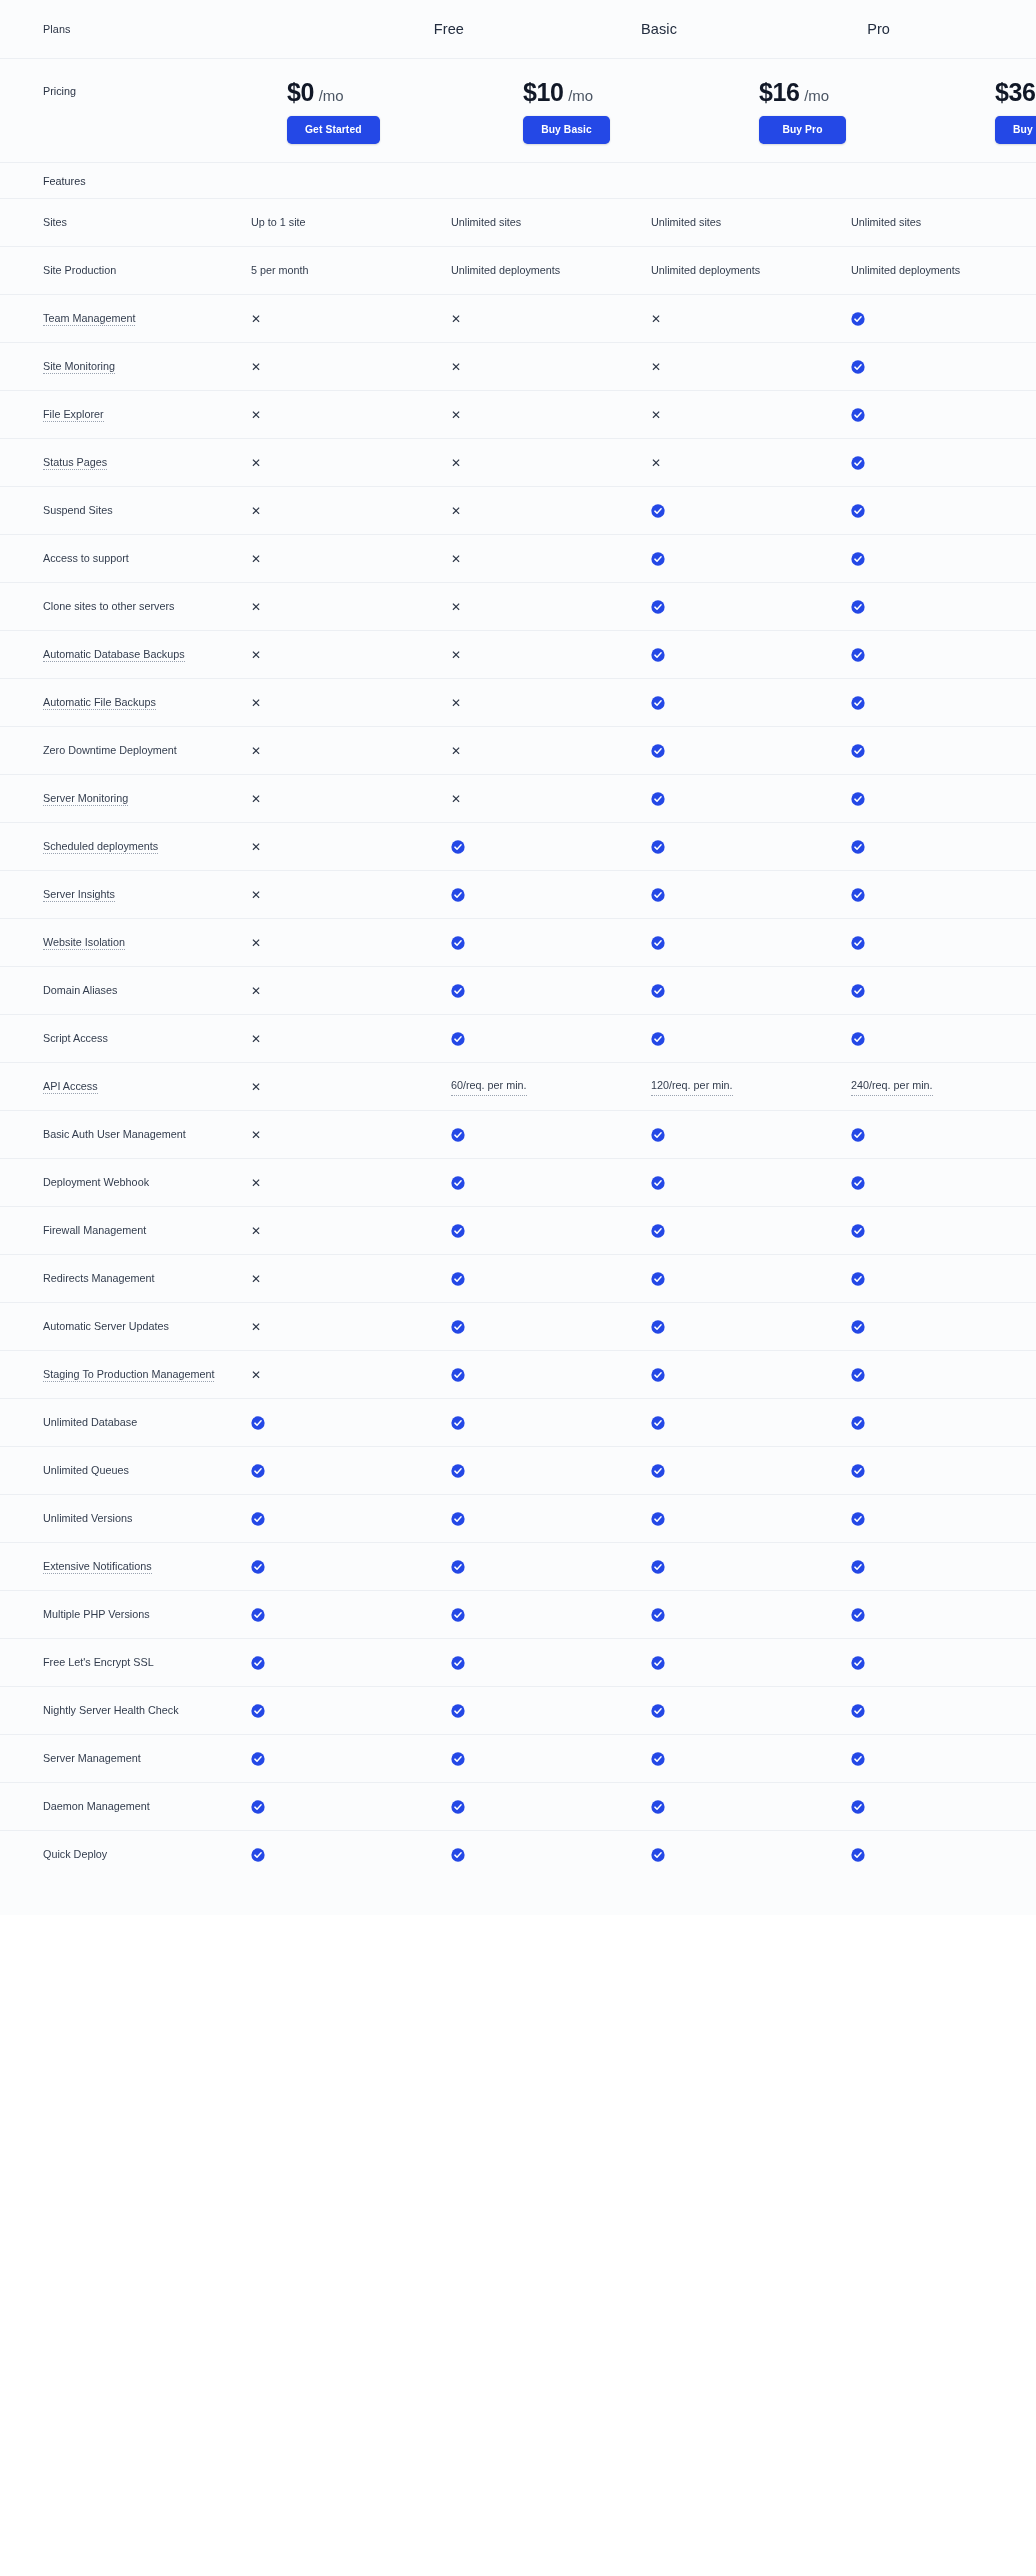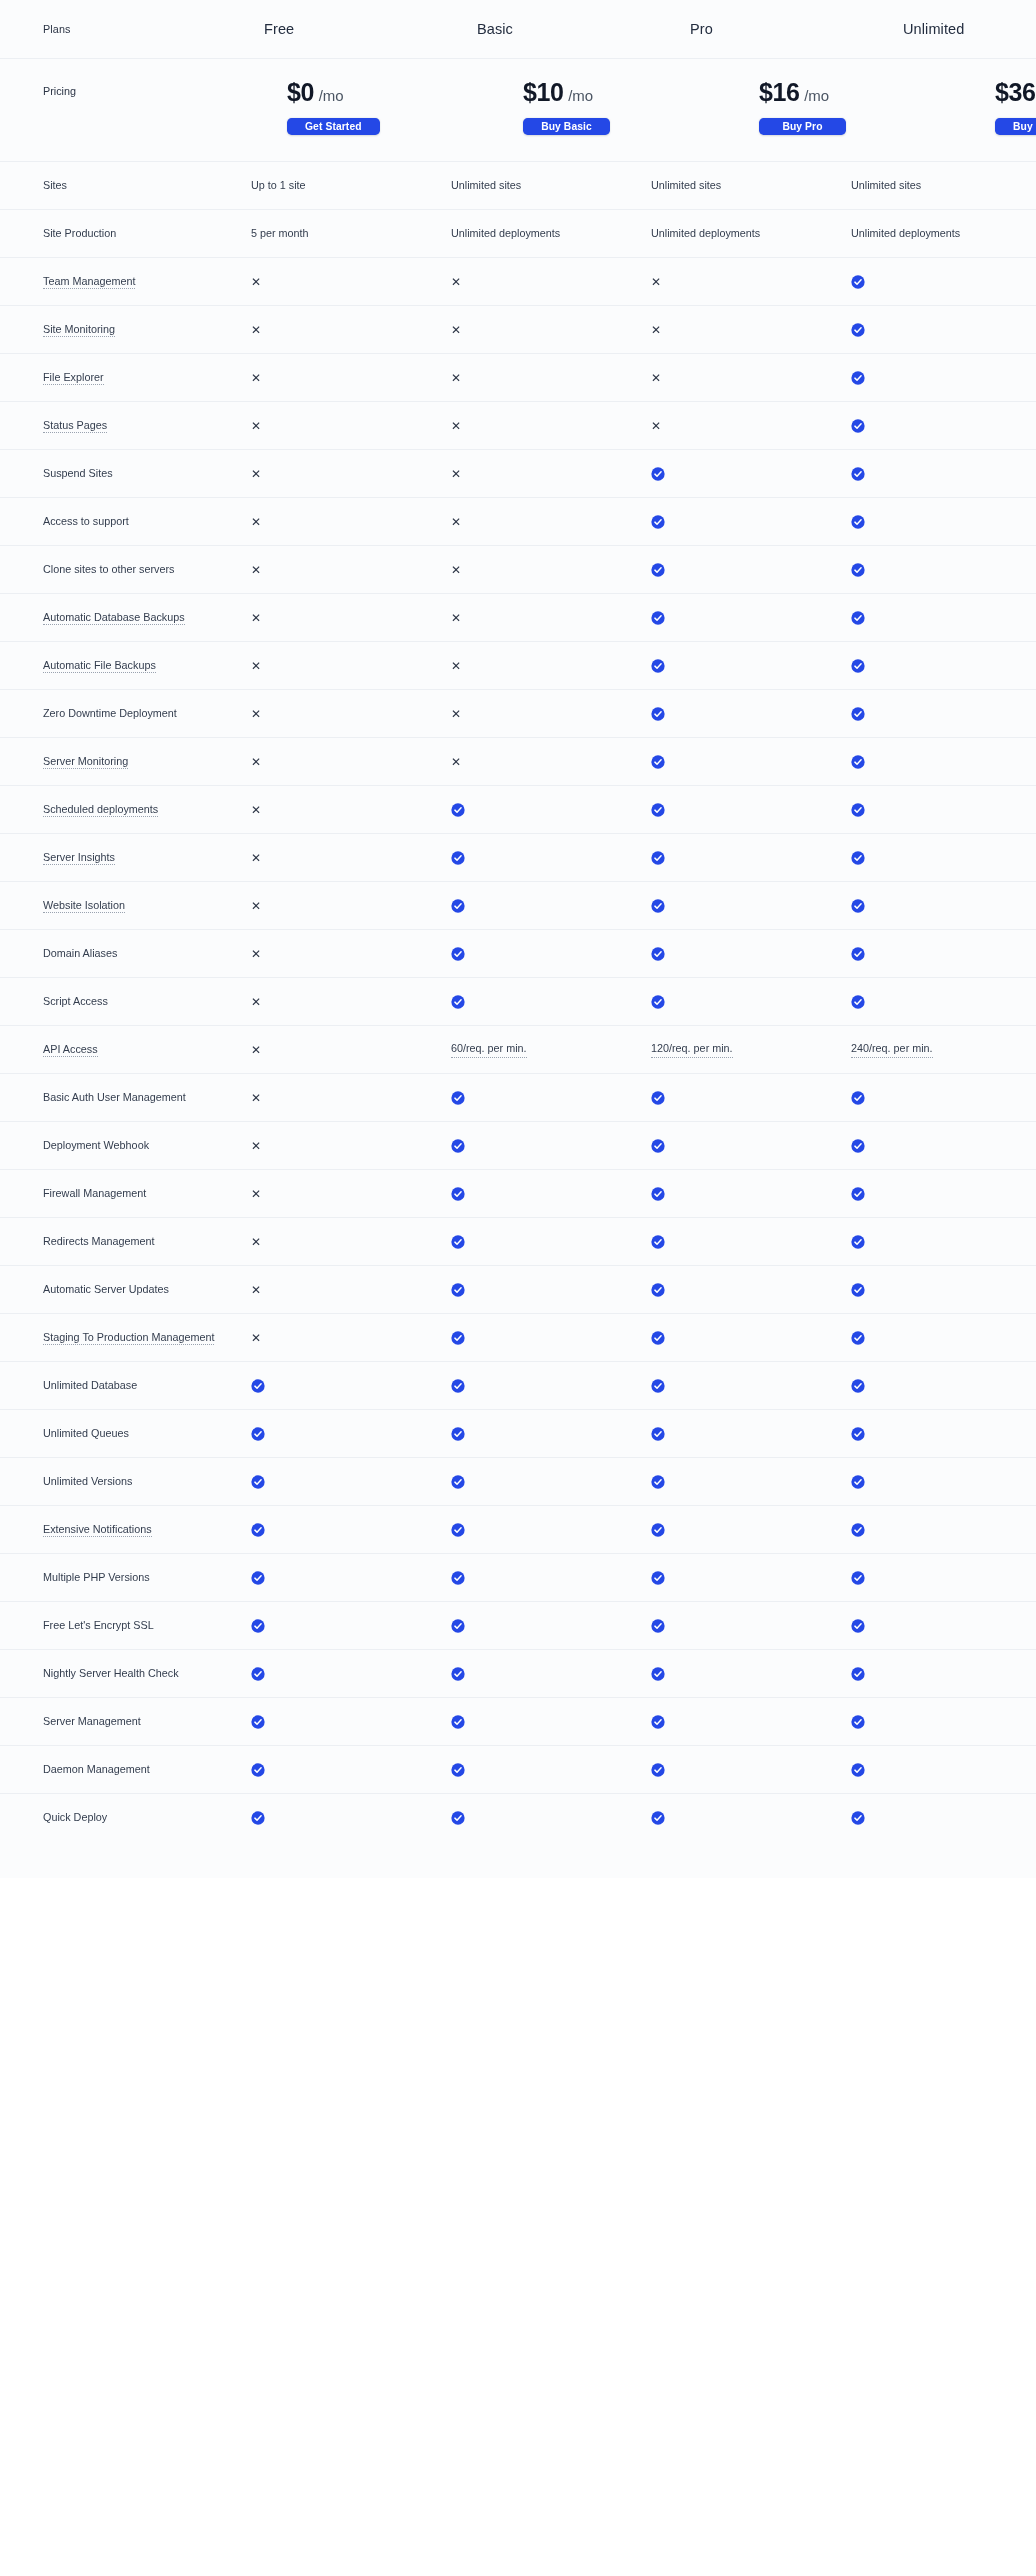--- a/index.html
+++ b/index.html
@@ -40,20 +40,21 @@
   }
   .plans-label {
     font-size: 10.8px;
     color: #2b3445;
     letter-spacing: 0.1px;
   }
   .plan-name {
     font-size: 14.5px;
     color: #232d3f;
     letter-spacing: 0.1px;
+    text-align: right;
   }
 
   
   .pricing-row {
     min-height: 103px;
     align-items: flex-start;
     padding-top: 20.6px;
     padding-bottom: 18.7px;
     gap: 36px;
   }
@@ -79,21 +80,21 @@
   .price-period {
     font-size: 15px;
     color: #4b5563;
     line-height: 1;
   }
   .cta-button {
     display: inline-flex;
     align-items: center;
     justify-content: center;
     min-width: 87px;
-    height: 17px;
+    height: 28px;
     padding: 0 18px;
     background: #2448e6;
     color: #ffffff;
     font-size: 10.3px;
     font-weight: 700;
     letter-spacing: 0.1px;
     border: none;
     border-radius: 4.7px;
     cursor: pointer;
     font-family: "Liberation Sans", sans-serif;
@@ -197,20 +198,27 @@
 
     <div class="price-cell">
       <div class="price-line">
         <span class="price-amount">$36</span>
         <span class="price-period">/mo</span>
       </div>
       <button class="cta-button">Buy Unlimited</button>
     </div>
   </div>
 
+  <div class="row features-row">
+    <div class="features-label">Features</div>
+    <div></div>
+    <div></div>
+    <div></div>
+    <div></div>
+  </div>
 
   <div id="feature-rows">
       <div class="row feature-row">
         <div class="feature-name">Sites</div>
         <div class="cell">Up to 1 site</div>
         <div class="cell">Unlimited sites</div>
         <div class="cell">Unlimited sites</div>
         <div class="cell">Unlimited sites</div>
       </div>
       <div class="row feature-row">

